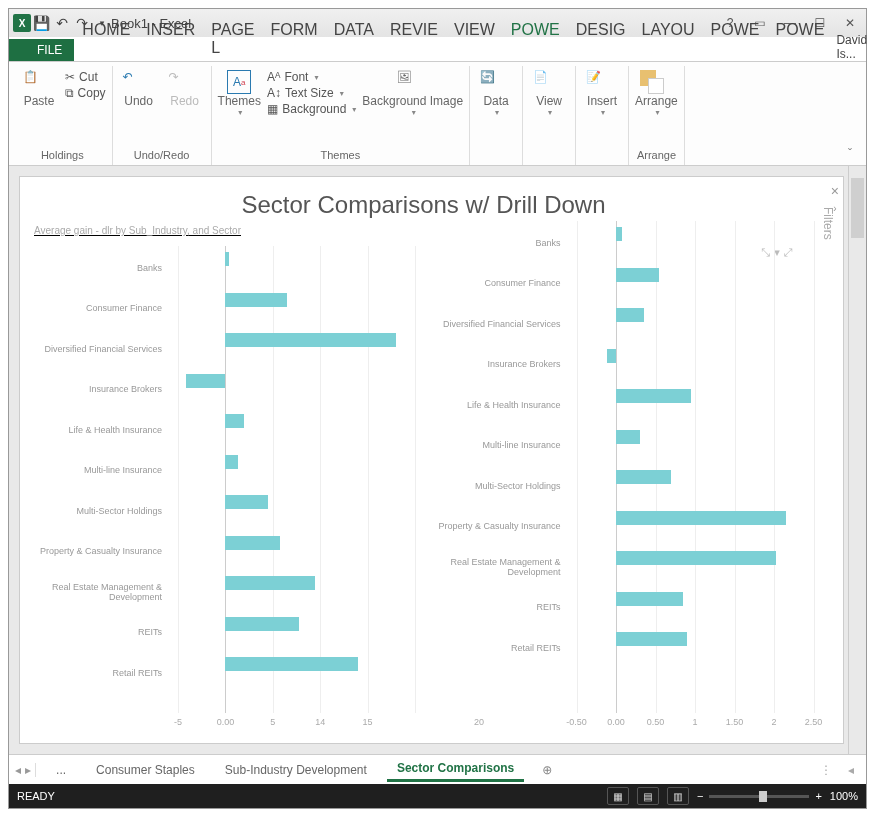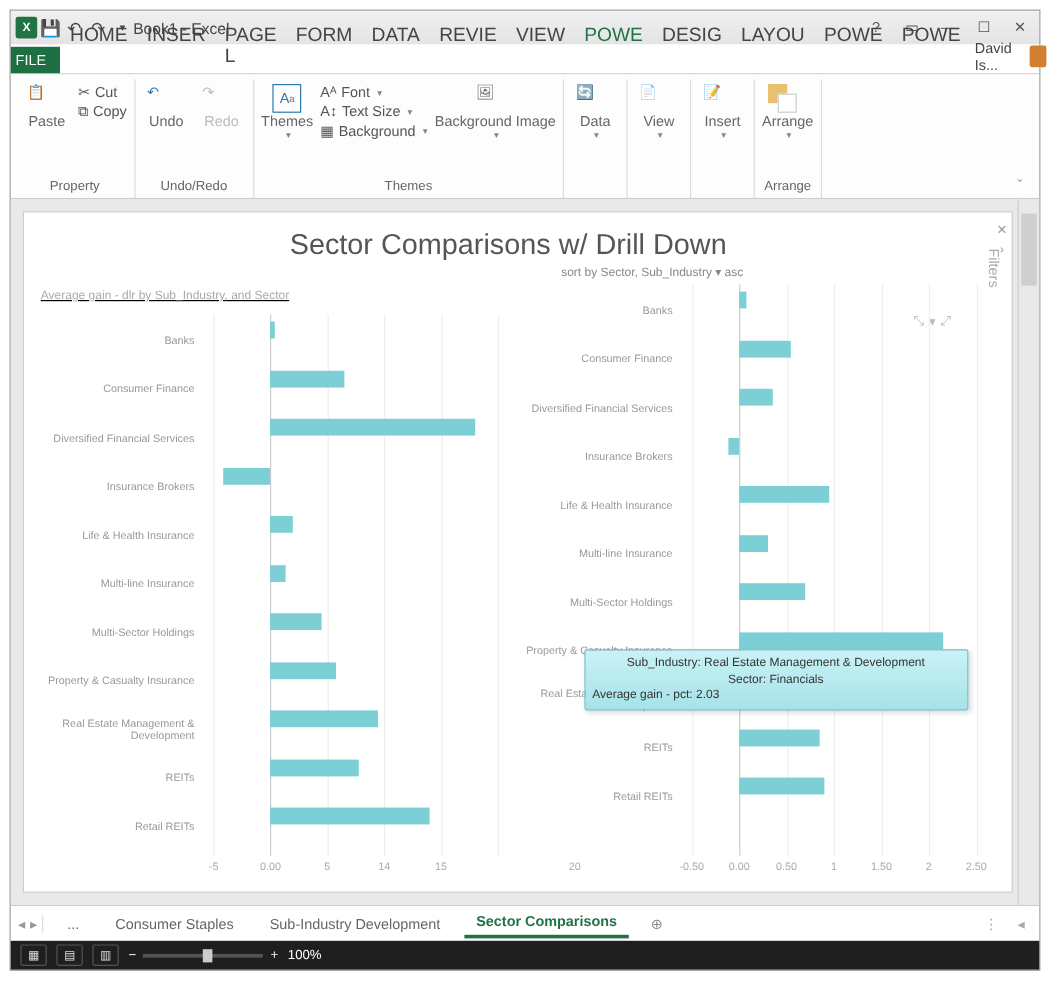--- a/index.html
+++ b/index.html
@@ -6,21 +6,21 @@
   body { font-family: "Segoe UI", Tahoma, sans-serif; font-size: 12px; background: #fff; width: 877px; }
   .window { width: 859px; border: 1px solid #999; background: #f3f3f3; margin: 8px; position: relative; }
   .titlebar { display: flex; align-items: center; height: 28px; background: linear-gradient(#f0f0f0,#e4e4e4); padding: 0 4px; }
   .titlebar .qat { display: flex; align-items: center; gap: 2px; }
   .qat span { width: 18px; height: 18px; display: inline-flex; align-items: center; justify-content: center; border-radius: 2px; }
   .icn { font-size: 14px; color: #444; }
   .titlebar .title { flex: 1; text-align: left; color: #444; font-size: 13px; }
   .titlebar .wbtns { display: flex; gap: 6px; }
   .titlebar .wbtns span { width: 24px; height: 20px; display: inline-flex; align-items: center; justify-content: center; color: #555; }
   .tabs { display: flex; align-items: flex-end; background: #fff; border-bottom: 1px solid #ccc; height: 25px; }
-  .tabs .filetab { background: #1e6f42; color: #fff; padding: 4px 12px 4px 4px; font-size: 12px; margin-top: 30px; }
+  .tabs .filetab { background: #1e6f42; color: #fff; padding: 4px 12px 4px 28px; font-size: 12px; margin-top: 30px; }
   .tabs .tab { padding: 4px 8px; color: #444; font-size: 16px; cursor: default; }
   .tabs .tab.active { color: #217346; }
   .tabs .spacer { flex: 1; }
   .tabs .user { display:flex; align-items:center; gap:6px; padding:0 4px; color:#444;}
   .avatar { width:18px; height:18px; background:#d08030; border-radius:2px;}
   .smiley { width:18px; height:18px; background:#ffcc00; border-radius:50%; display:inline-flex;align-items:center;justify-content:center; font-size:11px;}
   .ribbon { display:flex; background:#fdfdfd; border-bottom:1px solid #ccc; padding: 4px 4px 0 4px; height: 104px; }
   .group { border-right:1px solid #ddd; padding: 0 6px; display:flex; flex-direction:column; align-items:center; }
   .group .body { display:flex; gap:6px; align-items:flex-start; padding:4px 0; flex:1;}
   .group .lbl { font-size:11px; color:#666; text-align:center; padding:2px 0 4px 0;}
@@ -132,21 +132,21 @@
           <div>
               <span>✂</span>
               <span>Cut</span>
             </div>
           <div>
               <span>⧉</span>
               <span>Copy</span>
             </div>
         </div>
       </div>
-      <div class="lbl">Property</div>
+      <div class="lbl">Holdings</div>
     </div>
 
     <div class="group">
       <div class="body">
         <div class="rbig">
             <span class="glyph" style="color:#2a7ab0;">↶</span>
             <span>Undo</span>
           </div>
         <div class="rbig" style="color:#bbb;">
             <span class="glyph">↷</span>
@@ -240,21 +240,20 @@
   <div class="canvas-area">
     <div class="canvas">
       <div class="sheet">
         <div class="topright">
           <span class="x">×</span>
           <span style="font-size:10px;">›</span>
         </div>
         <div class="filters-label">Filters</div>
 
         <h1>Sector Comparisons w/ Drill Down</h1>
-        <div class="sortline">sort by  Sector, Sub_Industry  ▾   asc</div>
 
         <div class="charts">
           <div class="chart">
             <div class="ctitle">Average gain - dlr by Sub_Industry, and Sector</div>
             <div class="plot" id="plot0">
               <div class="corner-icons" style="right:-372px;">
                 <span>⤡</span>
                 <span>▾</span>
                 <span>⤢</span>
               </div>
@@ -313,25 +312,20 @@
                   <div class="bar" style="left: 197.4px; width: 73.944px;"></div>
                 </div>
                 <div class="row" style="top: 407.455px; height: 40.5455px; width: 393px;">
                   <div class="cat">Retail REITs</div>
                   <div class="bar" style="left: 197.4px; width: 132.72px;"></div>
                 </div>
               </div>
           </div>
           <div class="chart">
             <div class="plot" id="plot1">
-              <div class="tooltip">
-                <div style="text-align:center;">Sub_Industry: Real Estate Management &amp; Development</div>
-                <div style="text-align:center;">Sector: Financials</div>
-                <div>Average gain - pct: 2.03</div>
-              </div>
             <div class="gridv" style="left: 150px;"></div>
                 <div class="gridv axis" style="left: 189.5px;"></div>
                 <div class="gridv" style="left: 229px;"></div>
                 <div class="gridv" style="left: 268.5px;"></div>
                 <div class="gridv" style="left: 308px;"></div>
                 <div class="gridv" style="left: 347.5px;"></div>
                 <div class="gridv" style="left: 387px;"></div>
                 <div class="xlabels">
                   <span style="left: 150px;">-0.50</span>
                   <span style="left: 189.5px;">0.00</span>
@@ -404,20 +398,21 @@
     <div class="stab">Consumer Staples</div>
     <div class="stab">Sub-Industry Development</div>
     <div class="stab active">Sector Comparisons</div>
     <div style="padding:0 8px;color:#888;">⊕</div>
     <div style="flex:1;"></div>
     <div style="color:#aaa;">⋮</div>
     <div style="color:#aaa;padding:0 6px;">◂</div>
   </div>
 
   <div class="status">
+    <div class="left">READY</div>
     <span class="viewbtn">▦</span>
     <span class="viewbtn">▤</span>
     <span class="viewbtn">▥</span>
     <div class="slider">
       <span>−</span>
       <div class="track">
           <div class="handle"></div>
         </div>
       <span>+</span>
     </div>

